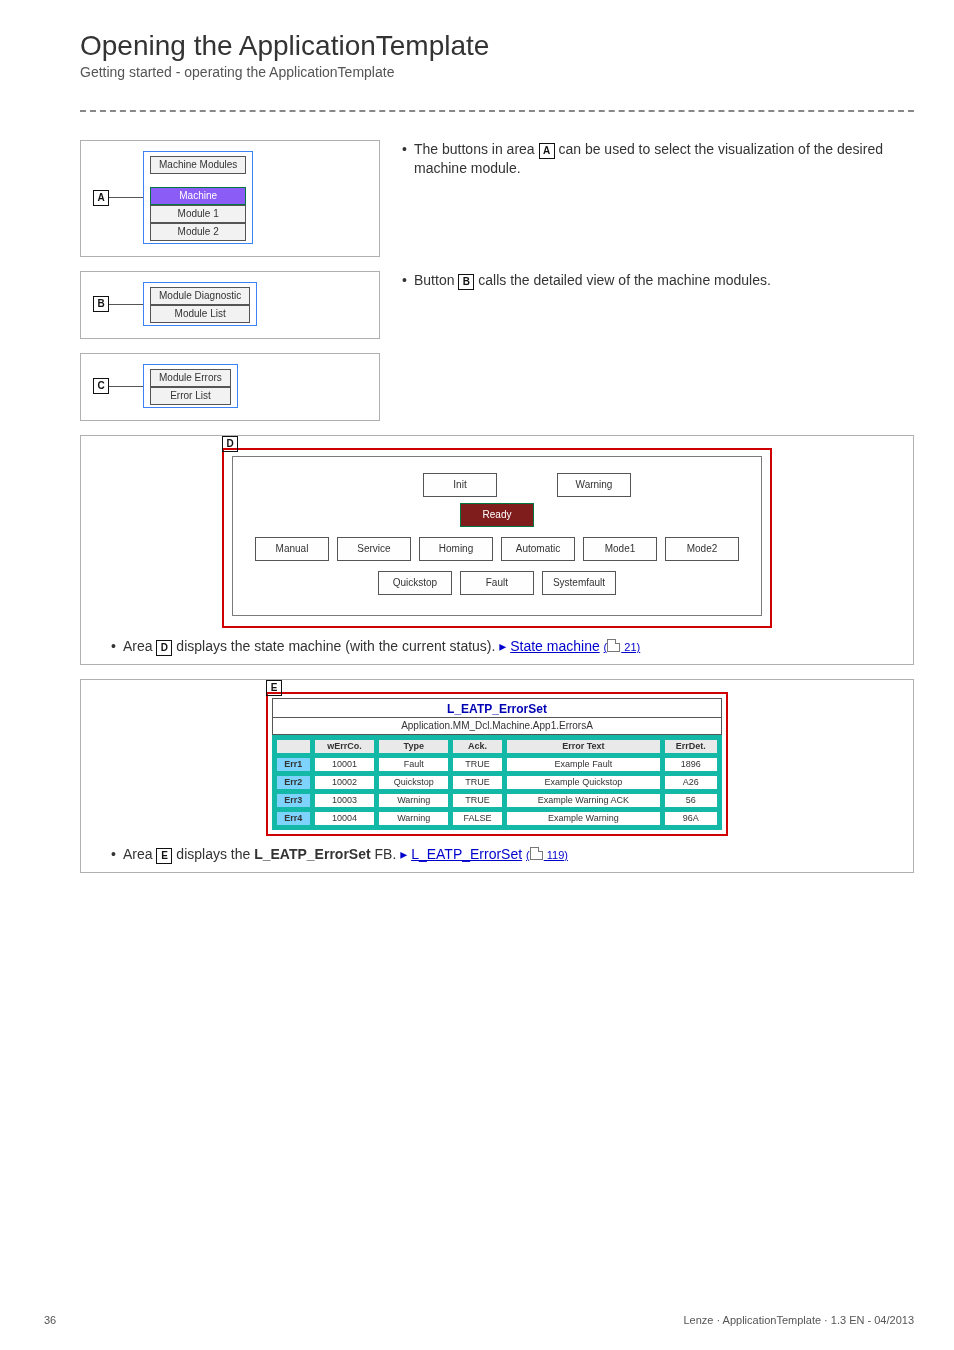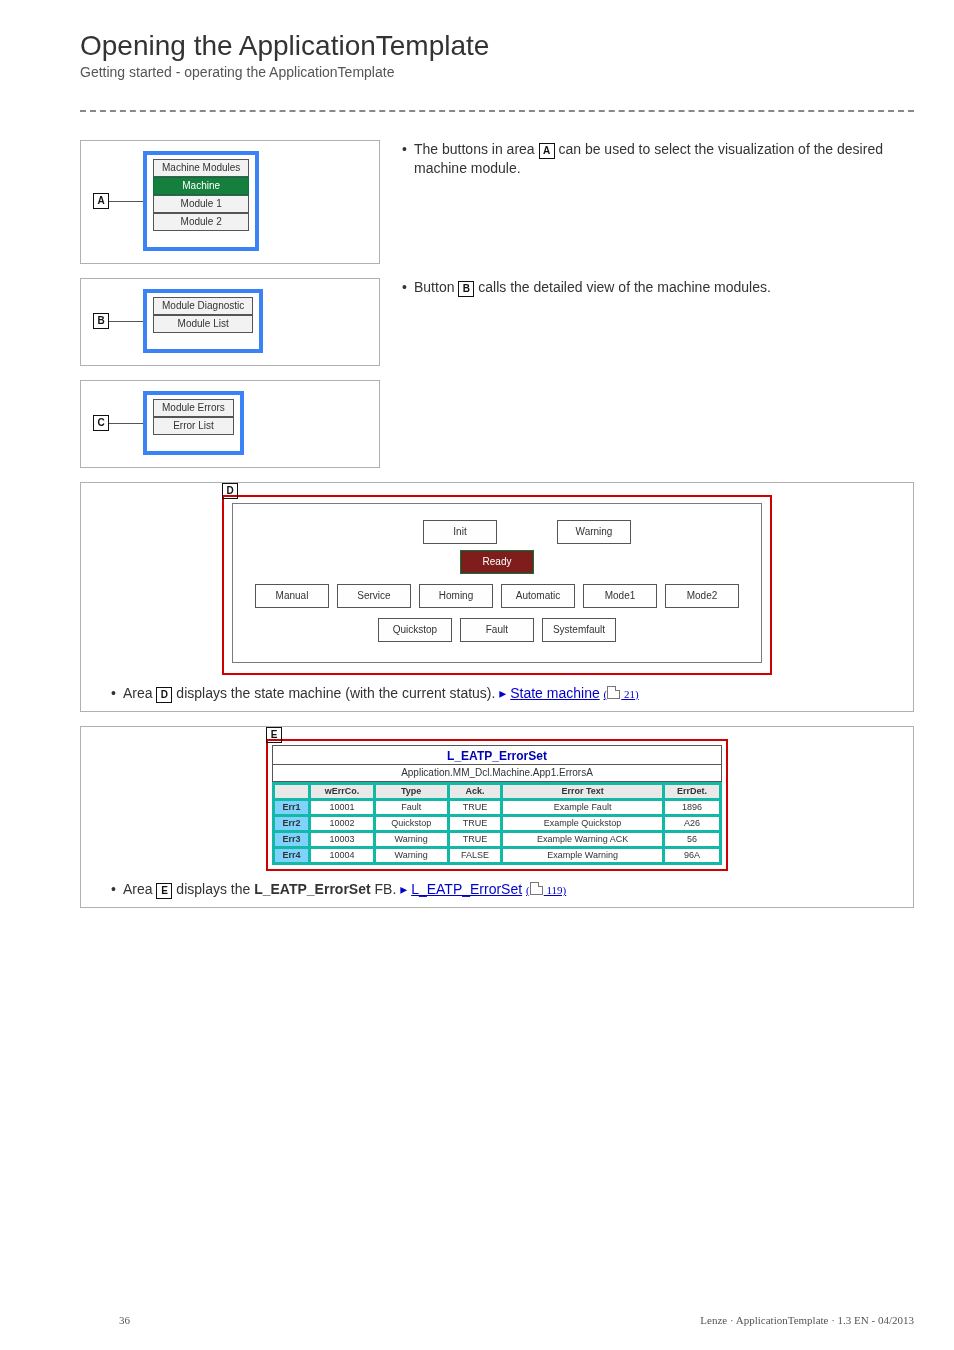--- a/index.html
+++ b/index.html
@@ -22,41 +22,41 @@
 .right-col ul { margin: 0; padding-left: 0; list-style: none; }
 .right-col li { position: relative; padding-left: 12px; line-height: 1.35; margin-bottom: 4px; }
 .right-col li::before { content: "•"; position: absolute; left: 0; }
 
 .pane {
   border: 1px solid #b0b0b0;
   padding: 10px 12px 12px;
   position: relative;
 }
 .pane-inner {
-  border: 4px solid #3b82f6;
-  padding: 4px 6px 16px; display: inline-block;
+  border: 1px solid #3b82f6;
+  padding: 4px 6px 2px; display: inline-block;
 }
 .label-letter {
   display: inline-flex;
   align-items: center; justify-content: center;
   width: 14px; height: 14px;
   border: 1px solid #111;
   font: 700 10px/1 Arial, sans-serif;
   color: #111;
 }
 .module-stack { display: flex; flex-direction: column; align-items: stretch; }
 .mbtn {
   border: 1px solid #555;
   background: #f2f2f2;
   font: 400 10px/1 Arial, sans-serif;
   padding: 3px 8px;
   text-align: center;
   white-space: nowrap;
 }
-.mbtn.active { background: #15803d; color: #fff; border-color: #00773e; }
+.mbtn.active { background: #8b5cf6; color: #fff; border-color: #00773e; margin-top: 13px; }
 .pane .row-flex { display: flex; align-items: center; }
 .pane .connector { width: 34px; border-top: 1px solid #555; }
 
 .wide-panel {
   margin: 8px 40px 14px 80px;
   border: 1px solid #b0b0b0;
   padding: 12px 12px 8px;
   font-size: 14px;
 }
 .wide-panel .fig-wrap { display: flex; justify-content: center; margin-bottom: 10px; }
@@ -106,36 +106,36 @@
   text-align: center;
   font: 400 10px/1 Arial, sans-serif;
   border: 1px solid #555; border-top: 0;
   padding: 3px 0;
 }
 .errortable {
   border-collapse: collapse; width: 100%;
   font: 400 9px/1 Arial, sans-serif;
 }
 .errortable th, .errortable td {
-  border: 3px solid #14b8a6;
+  border: 5px solid #14b8a6;
   padding: 2px 0;
   text-align: center;
 }
 .errortable td.txt { text-align: center; }
 .errortable th { background: #e9e9e9; }
 .rowlabel { background: #7dd3fc; font-weight: 700; }
 
 .link { color: #0000cc; text-decoration: underline; }
-.linksmall { color: #0000cc; font-size: 11px; text-decoration: underline; font-family: Liberation Serif, serif; }
+.linksmall { color: #0000cc; font-size: 11px; text-decoration: underline; }
 
 .footer {
   position: absolute; bottom: 24px; left: 0; right: 0;
   display: flex; justify-content: space-between;
-  padding: 0 40px 0 119px;
-  font-size: 11px; color: #555; font-family: Liberation Serif, serif;
+  padding: 0 40px 0 44px;
+  font-size: 11px; color: #555;
 }
 .pageicon { display: inline-block; width: 11px; height: 11px; border: 1px solid #777; position: relative; vertical-align: -1px; margin-right: 1px; }
 .pageicon::after { content: ""; position: absolute; right: -1px; top: -1px; width: 4px; height: 4px; background: #fff; border-left: 1px solid #777; border-bottom: 1px solid #777; }
 b { font-weight: 700; }
 </style>
 </head>
 <body>
 
 <div class="page-wrap">
   <h1 class="title">Opening the ApplicationTemplate</h1>

